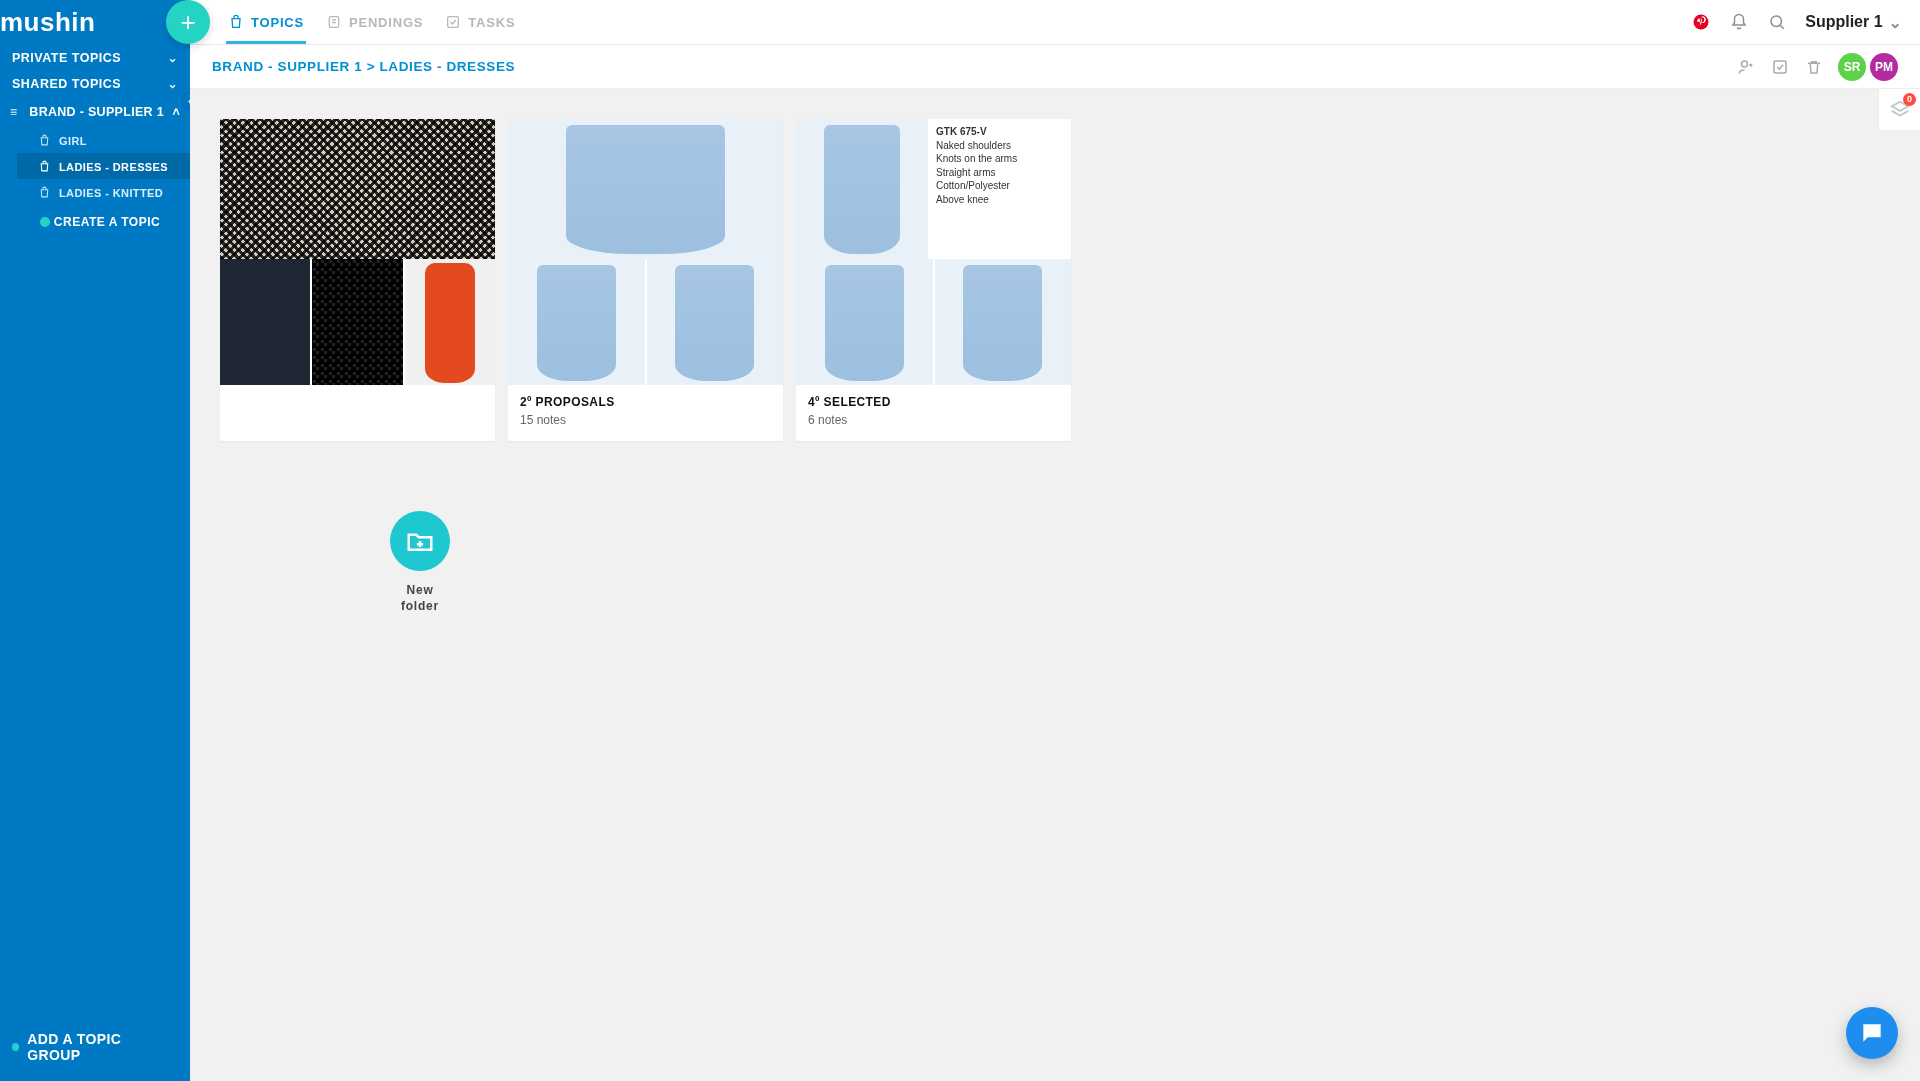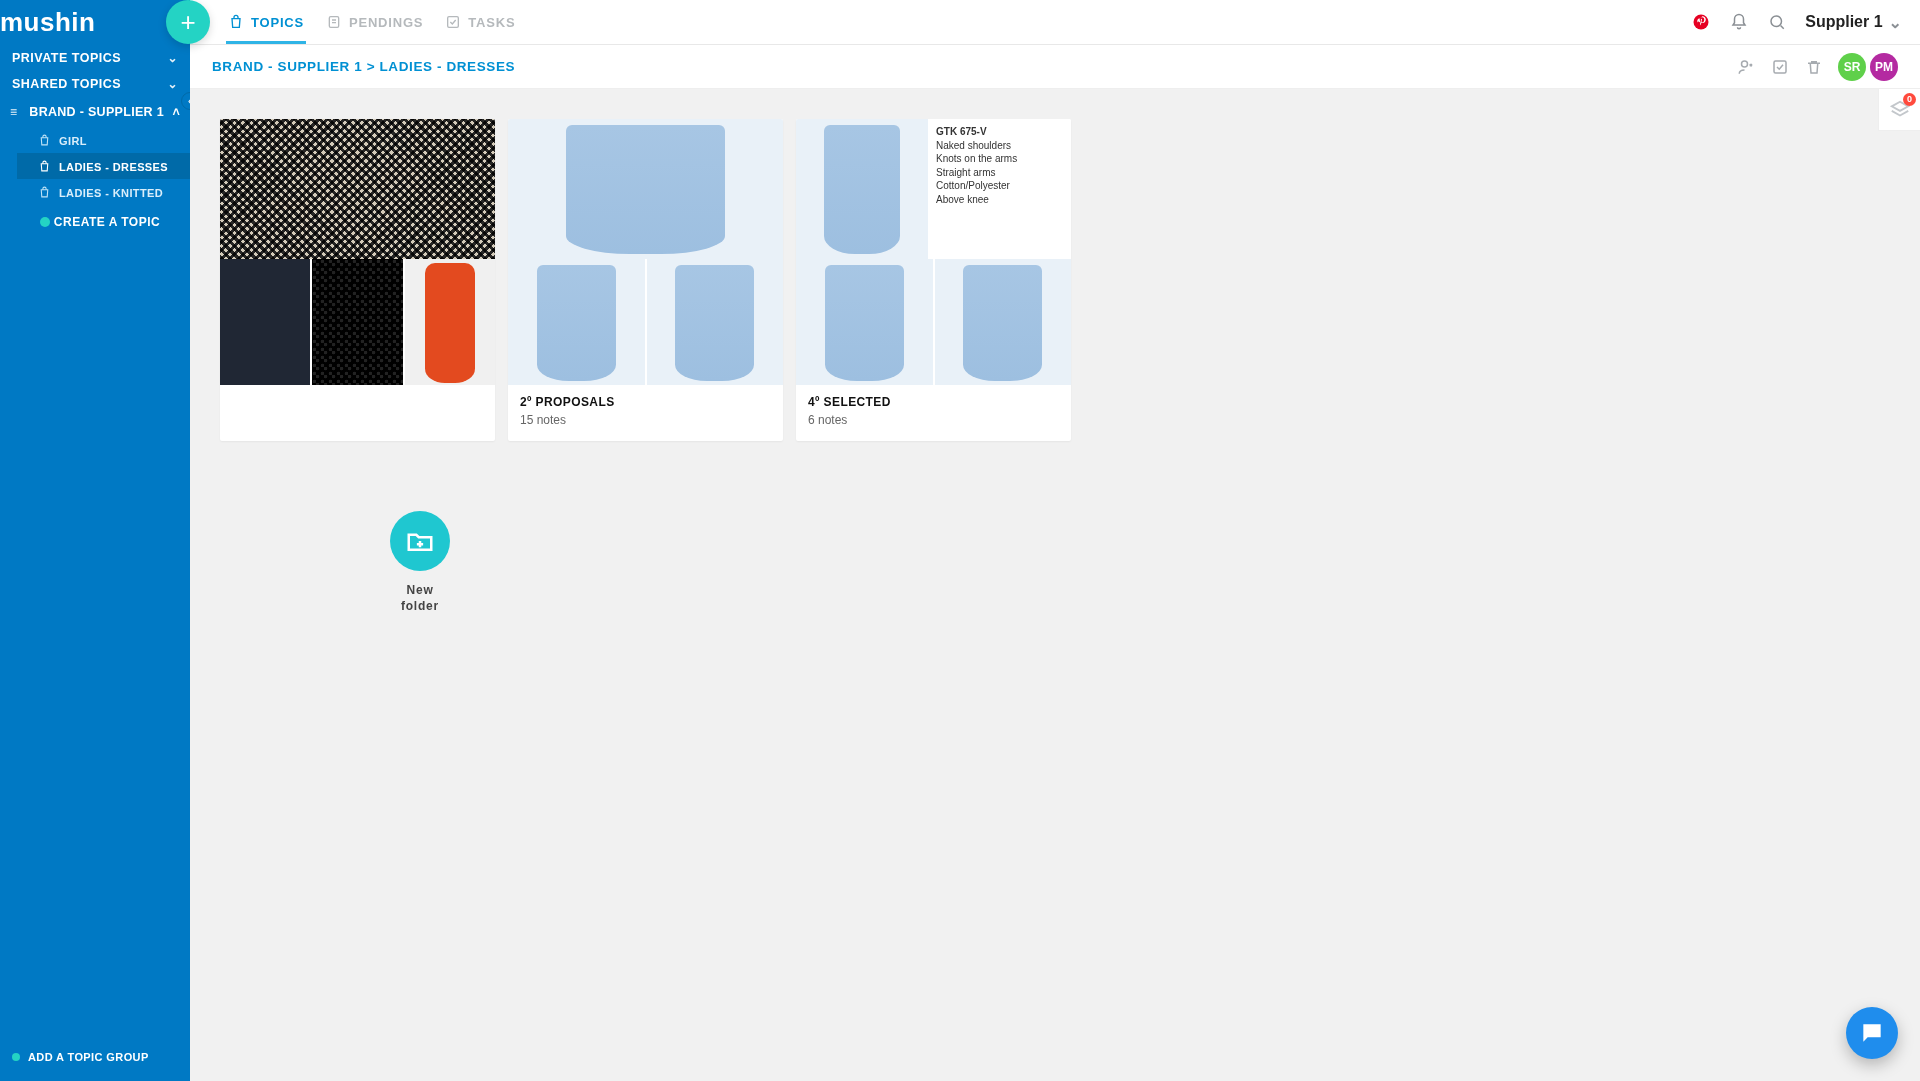--- a/index.html
+++ b/index.html
@@ -51,21 +51,21 @@
 .sidebar .collapse-handle {
   position:absolute; top:92px; right:-9px;
   width:18px; height:18px; border-radius:50%;
   background:#0079c4; color:#fff; font-size:12px;
   display:flex; align-items:center; justify-content:center;
   border:1px solid #006aa8; cursor:pointer;
 }
 .sidebar .bottom {
   margin-top:auto; padding:14px 26px 18px 12px;
   display:flex; align-items:center; gap:8px;
-  font-size:11px; font-weight:700; letter-spacing:.4px; cursor:pointer;
+  font-size:14px; font-weight:700; letter-spacing:.4px; cursor:pointer;
 }
 
 
 .main { flex:1; display:flex; flex-direction:column; min-width:0; }
 .topbar {
   height:45px; border-bottom:1px solid #e8e8e8;
   display:flex; align-items:center; padding:0 18px 0 0;
   position:relative;
 }
 .add-btn {

